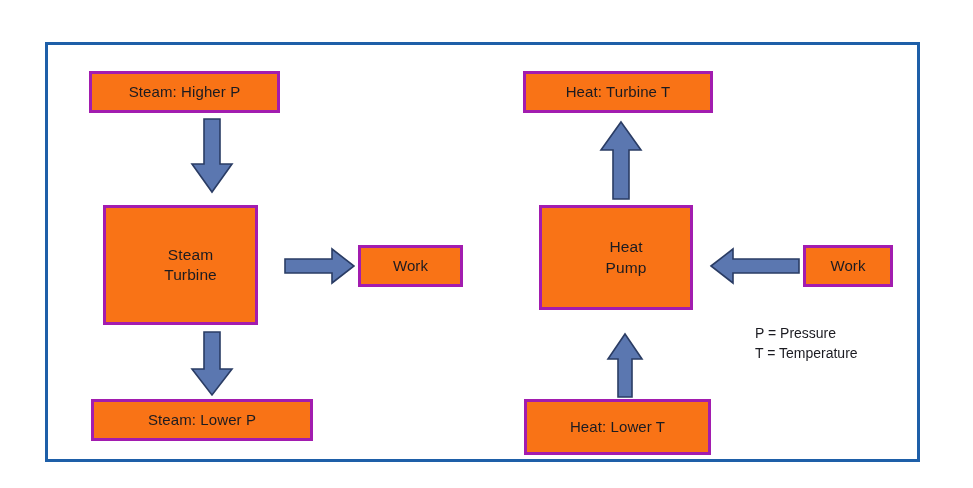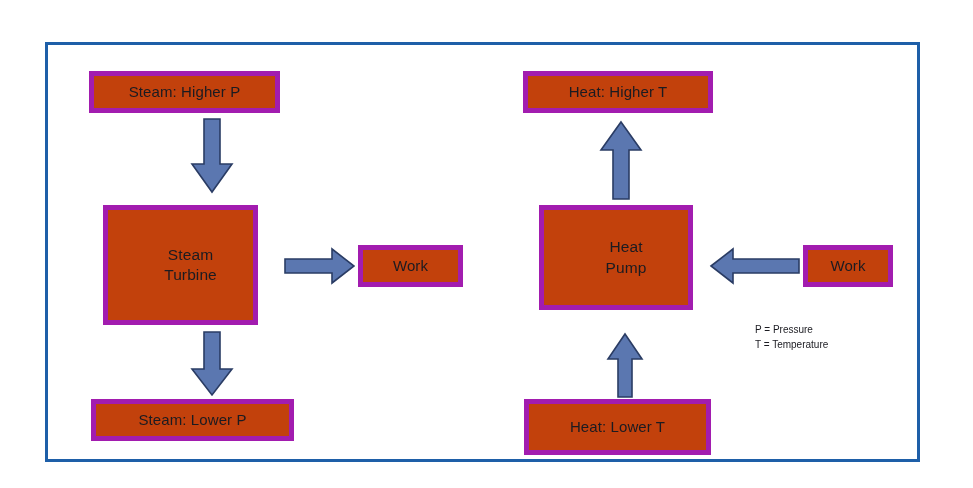--- a/index.html
+++ b/index.html
@@ -31,22 +31,22 @@
     width: 875px;
     height: 420px;
     border: 3px solid #1E5FA8;
     background: #ffffff;
     box-sizing: border-box;
   }
 
   
   .node {
     position: absolute;
-    background: #c2410c;
-    border: 5px solid #a21caf;
+    background: #f97316;
+    border: 3px solid #a21caf;
     box-sizing: border-box;
     display: flex;
     align-items: center;
     justify-content: center;
     text-align: center;
     color: #1B1B21;
     font-size: 15px;
     line-height: 1.30;
     letter-spacing: 0.1px;
     white-space: pre-line;
@@ -56,21 +56,21 @@
   
   .arrow {
     position: absolute;
   }
   .arrow svg { display: block; overflow: visible; }
 
   
   .legend {
     position: absolute;
     color: #1B1B21;
-    font-size: 10px;
+    font-size: 14px;
     line-height: 1.45;
     white-space: pre-line;
     text-align: left;
   }
 </style>
 </head>
 <body>
 
 <div id="canvas">
 
@@ -94,23 +94,23 @@
     </div>
 
     <div class="node" style="left:310px; top:200px; width:105px; height:42px;">Work</div>
 
     <div class="arrow" style="left:143px; top:286px;">
       <svg width="42" height="66" viewBox="0 0 42 66">
         <polygon points="13,1 29,1 29,38 41,38 21,64 1,38 13,38" fill="#5B77B0" stroke="#2A3C64" stroke-width="1.6"></polygon>
       </svg>
     </div>
 
-    <div class="node" style="left:43px; top:354px; width:203px; height:42px;text-align:center;">Steam: Lower P</div>
+    <div class="node" style="left:43px; top:354px; width:222px; height:42px;text-align:center;">Steam: Lower P</div>
 
-    <div class="node" style="left:475px; top:26px; width:190px; height:42px;">Heat: Higher T</div>
+    <div class="node" style="left:475px; top:26px; width:190px; height:42px;">Heat: Turbine T</div>
 
     <div class="arrow" style="left:551px; top:76px;">
       <svg width="44" height="80" viewBox="0 0 44 80">
         <polygon points="22,1 42,29 30,29 30,78 14,78 14,29 2,29" fill="#5B77B0" stroke="#2A3C64" stroke-width="1.6"></polygon>
       </svg>
     </div>
 
     <div class="node big" style="left:491px; top:160px; width:154px; height:105px;">Heat
 Pump</div>
 

